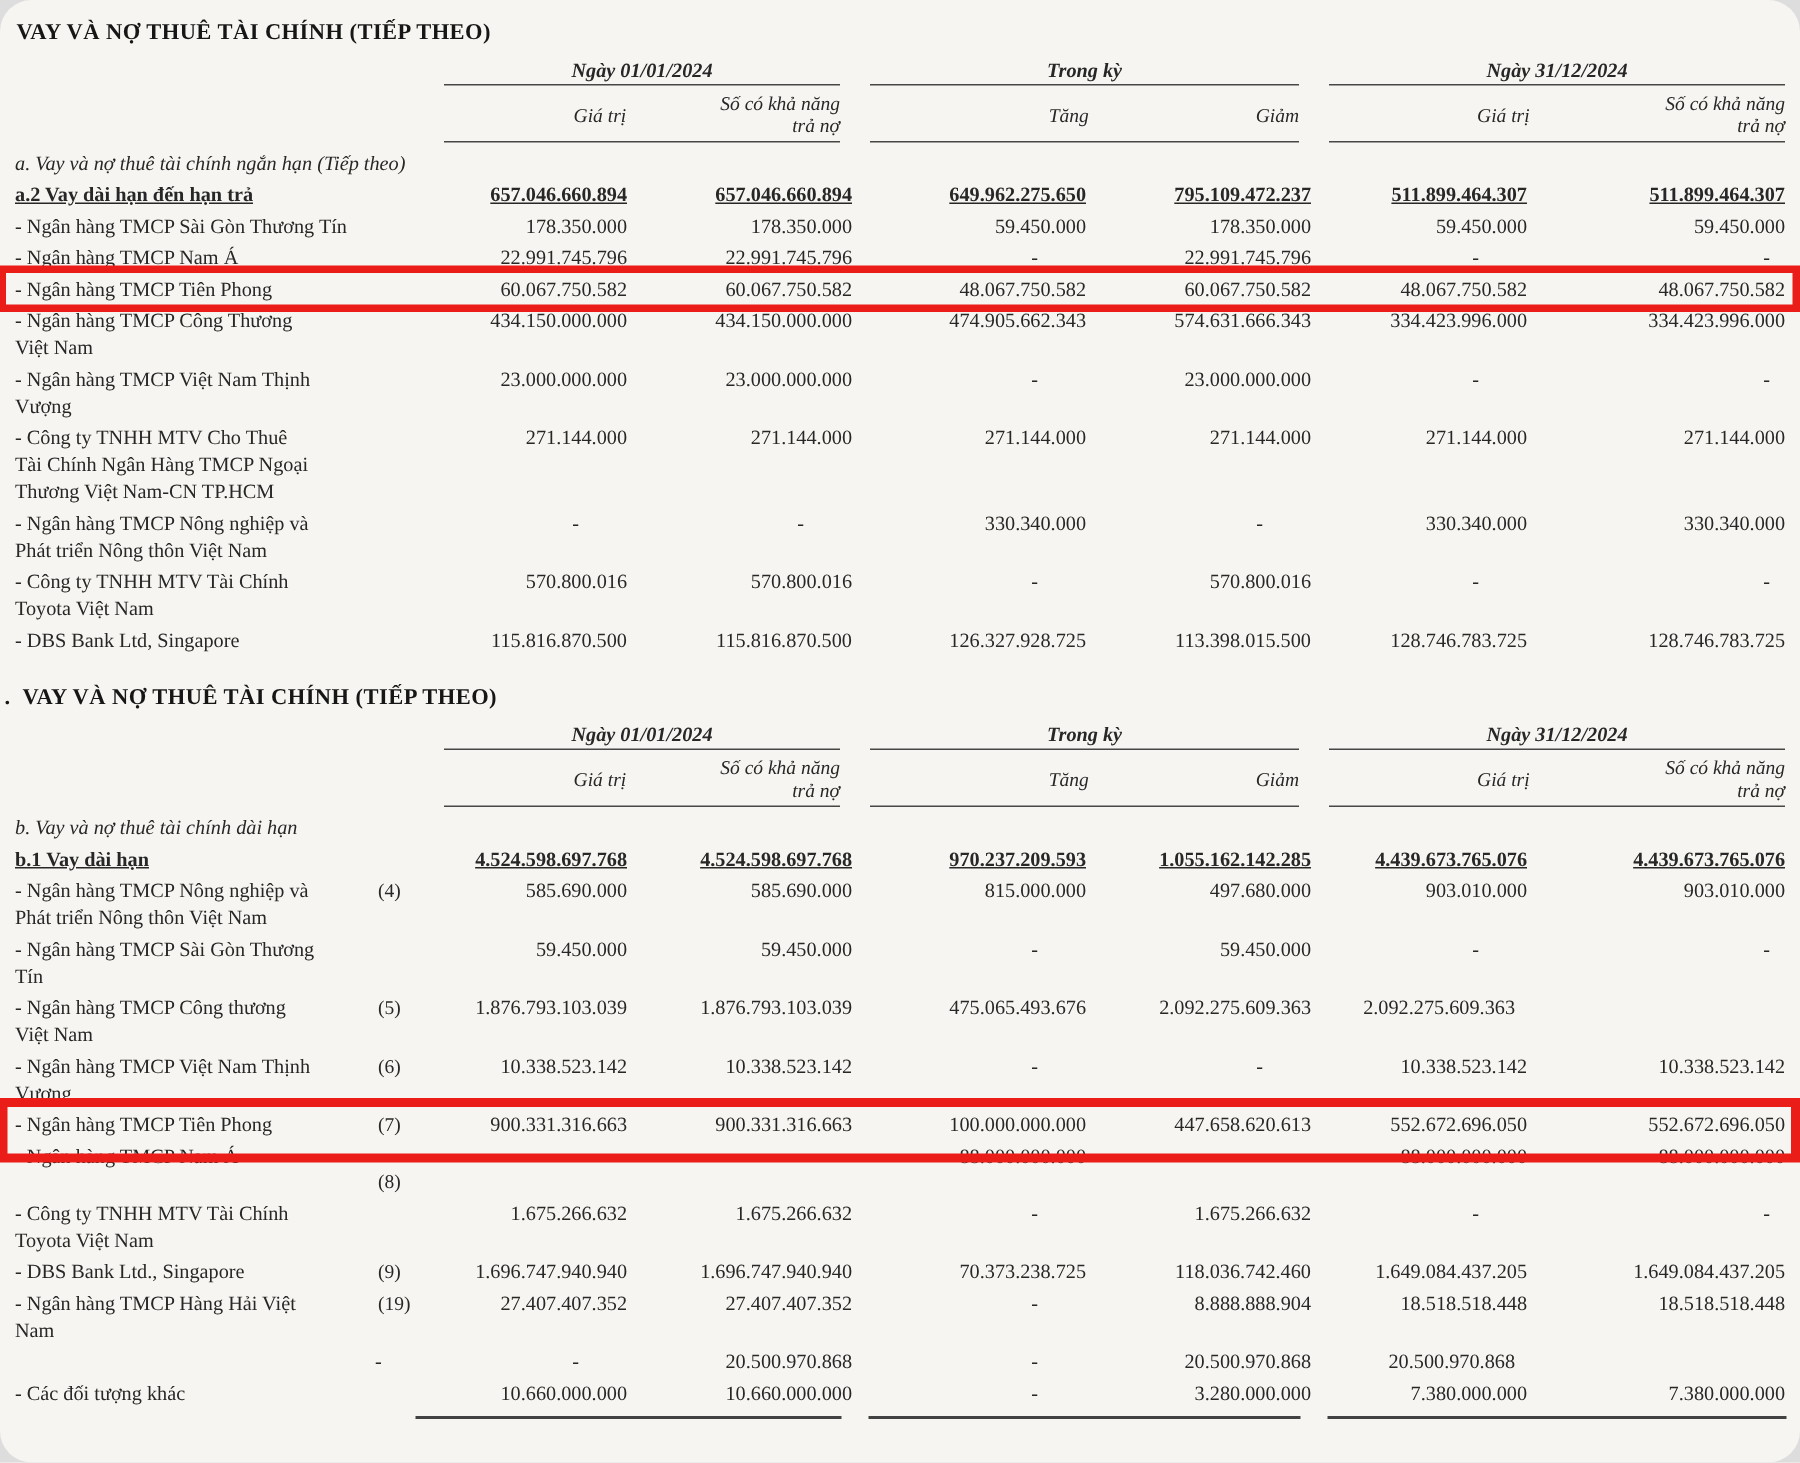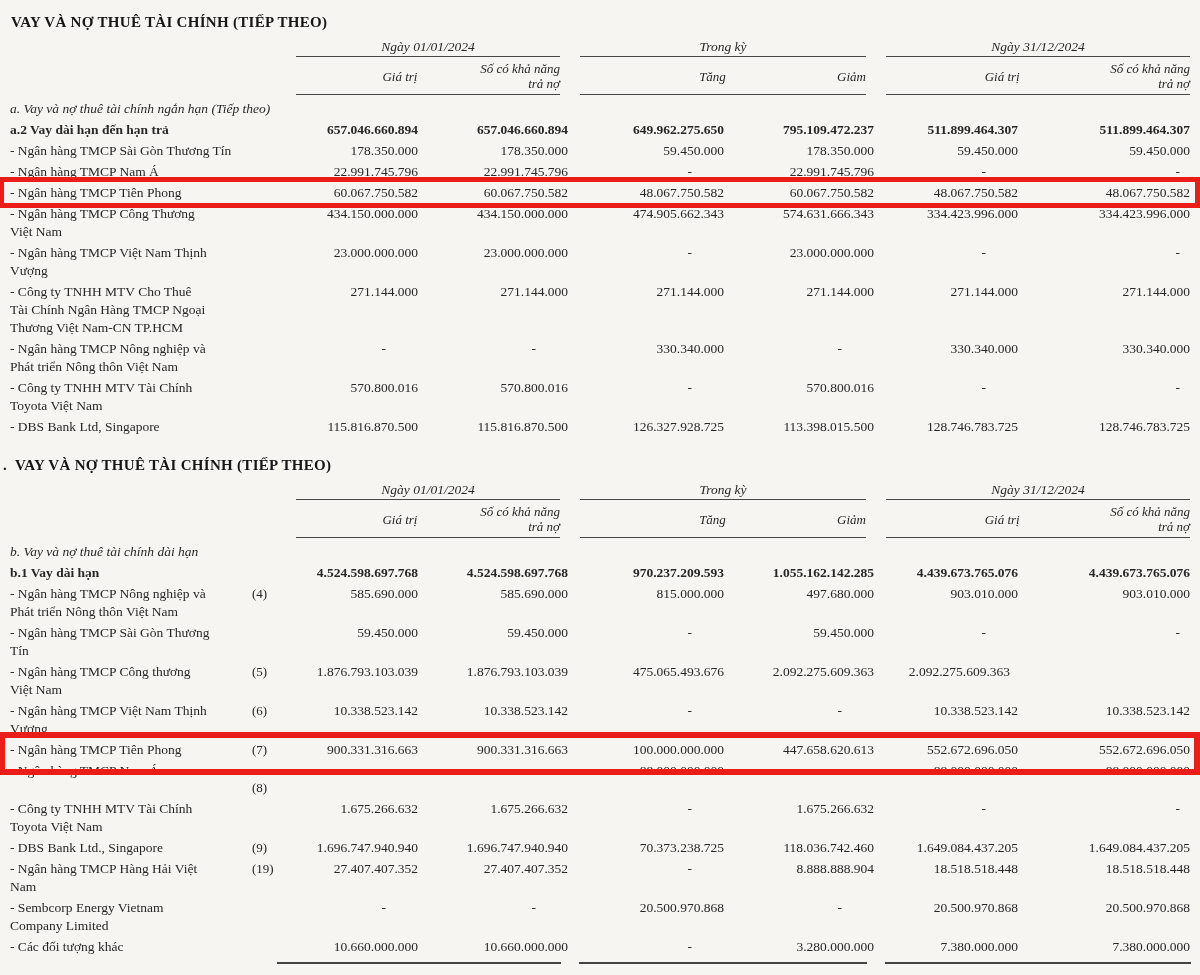--- a/index.html
+++ b/index.html
@@ -1,56 +1,57 @@
 <!DOCTYPE html>
 <html><head>
 <meta charset="utf-8">
 <style>
   html,body { margin:0; padding:0; }
   body { background:#ddd; }
   .page {
     position:relative; width:1200px; height:975px; margin:0 auto;
     background:#f6f5f1; color:#272727; overflow:hidden;
     font-family:"Liberation Serif","DejaVu Serif",serif;
+    border-radius:21px;
   }
   .tbl { padding-top:6px; }
   .tbl + .tbl { margin-top:6px; }
   .title {
     font-size:15px; font-weight:bold; color:#161616;
     letter-spacing:.3px; padding:7px 0 3px 2px; line-height:19px;
   }
   .title .ttext { padding-left:8px; }
   .title .prefix { padding-left:1px; }
 
   
   .hdr, .subrow, .foot { display:grid; grid-template-columns:286px 284px 306px 324px; }
   .g {
     text-align:center; font-style:italic; font-size:13.5px; line-height:17px;
-    padding:3px 0 1px; margin:0 10px; border-bottom:1.6px solid #474747;
+    padding:3px 0 1px; margin:0 10px; border-bottom:1.6px solid #474747;font-weight:bold;
   }
   .subgrp { display:grid; margin:0 10px; padding:4px 0 3px; border-bottom:1.6px solid #474747; }
   .sg1 { grid-template-columns:46% 54%; }
   .sg2 { grid-template-columns:51% 49%; }
   .sg3 { grid-template-columns:44% 56%; }
   .s {
     text-align:right; font-style:italic; font-size:13px; line-height:15px;
     white-space:pre-line; align-self:center;
   }
 
   
   .rows { padding-top:3px; }
   .row {
     position:relative;
     display:grid; grid-template-columns:250px 36px 134px 150px 156px 150px 144px 180px;
     font-size:13.5px; line-height:18px; padding:1.5px 0;
   }
   .name { padding-left:10px; white-space:pre-line; }
   .name.wide { grid-column:1 / 3; padding-right:30px; }
   .row.section .name { grid-column:1 / 9; font-weight:normal; font-style:italic; }
-  .row.bold { font-weight:bold; }
+  .row.bold { font-weight:bold;text-decoration:underline; }
   .note { font-size:13px; padding-left:2px; }
   .note.low { padding-top:17px; }
   .val { text-align:right; padding-right:2px; white-space:nowrap; }
   .val.c6 { padding-right:10px; }
   .val.dash { padding-right:34px; }
   .val.c6.dash { padding-right:20px; }
 
   
   .hlbox {
     position:absolute; left:-1px; right:0; top:-5px; bottom:-5px;
@@ -336,22 +337,20 @@
 Nam</div>
           <div class="note">(19)</div>
           <div class="val c1">27.407.407.352</div>
           <div class="val c2">27.407.407.352</div>
           <div class="val c3 dash">-</div>
           <div class="val c4">8.888.888.904</div>
           <div class="val c5">18.518.518.448</div>
           <div class="val c6">18.518.518.448</div>
         </div>
         <div class="row">
-          <div class="name">- Sembcorp Energy Vietnam
-Company Limited</div>
           <div class="note"></div>
           <div class="val c1 dash">-</div>
           <div class="val c2 dash">-</div>
           <div class="val c3">20.500.970.868</div>
           <div class="val c4 dash">-</div>
           <div class="val c5">20.500.970.868</div>
           <div class="val c6">20.500.970.868</div>
         </div>
         <div class="row">
           <div class="name">- Các đối tượng khác</div>

